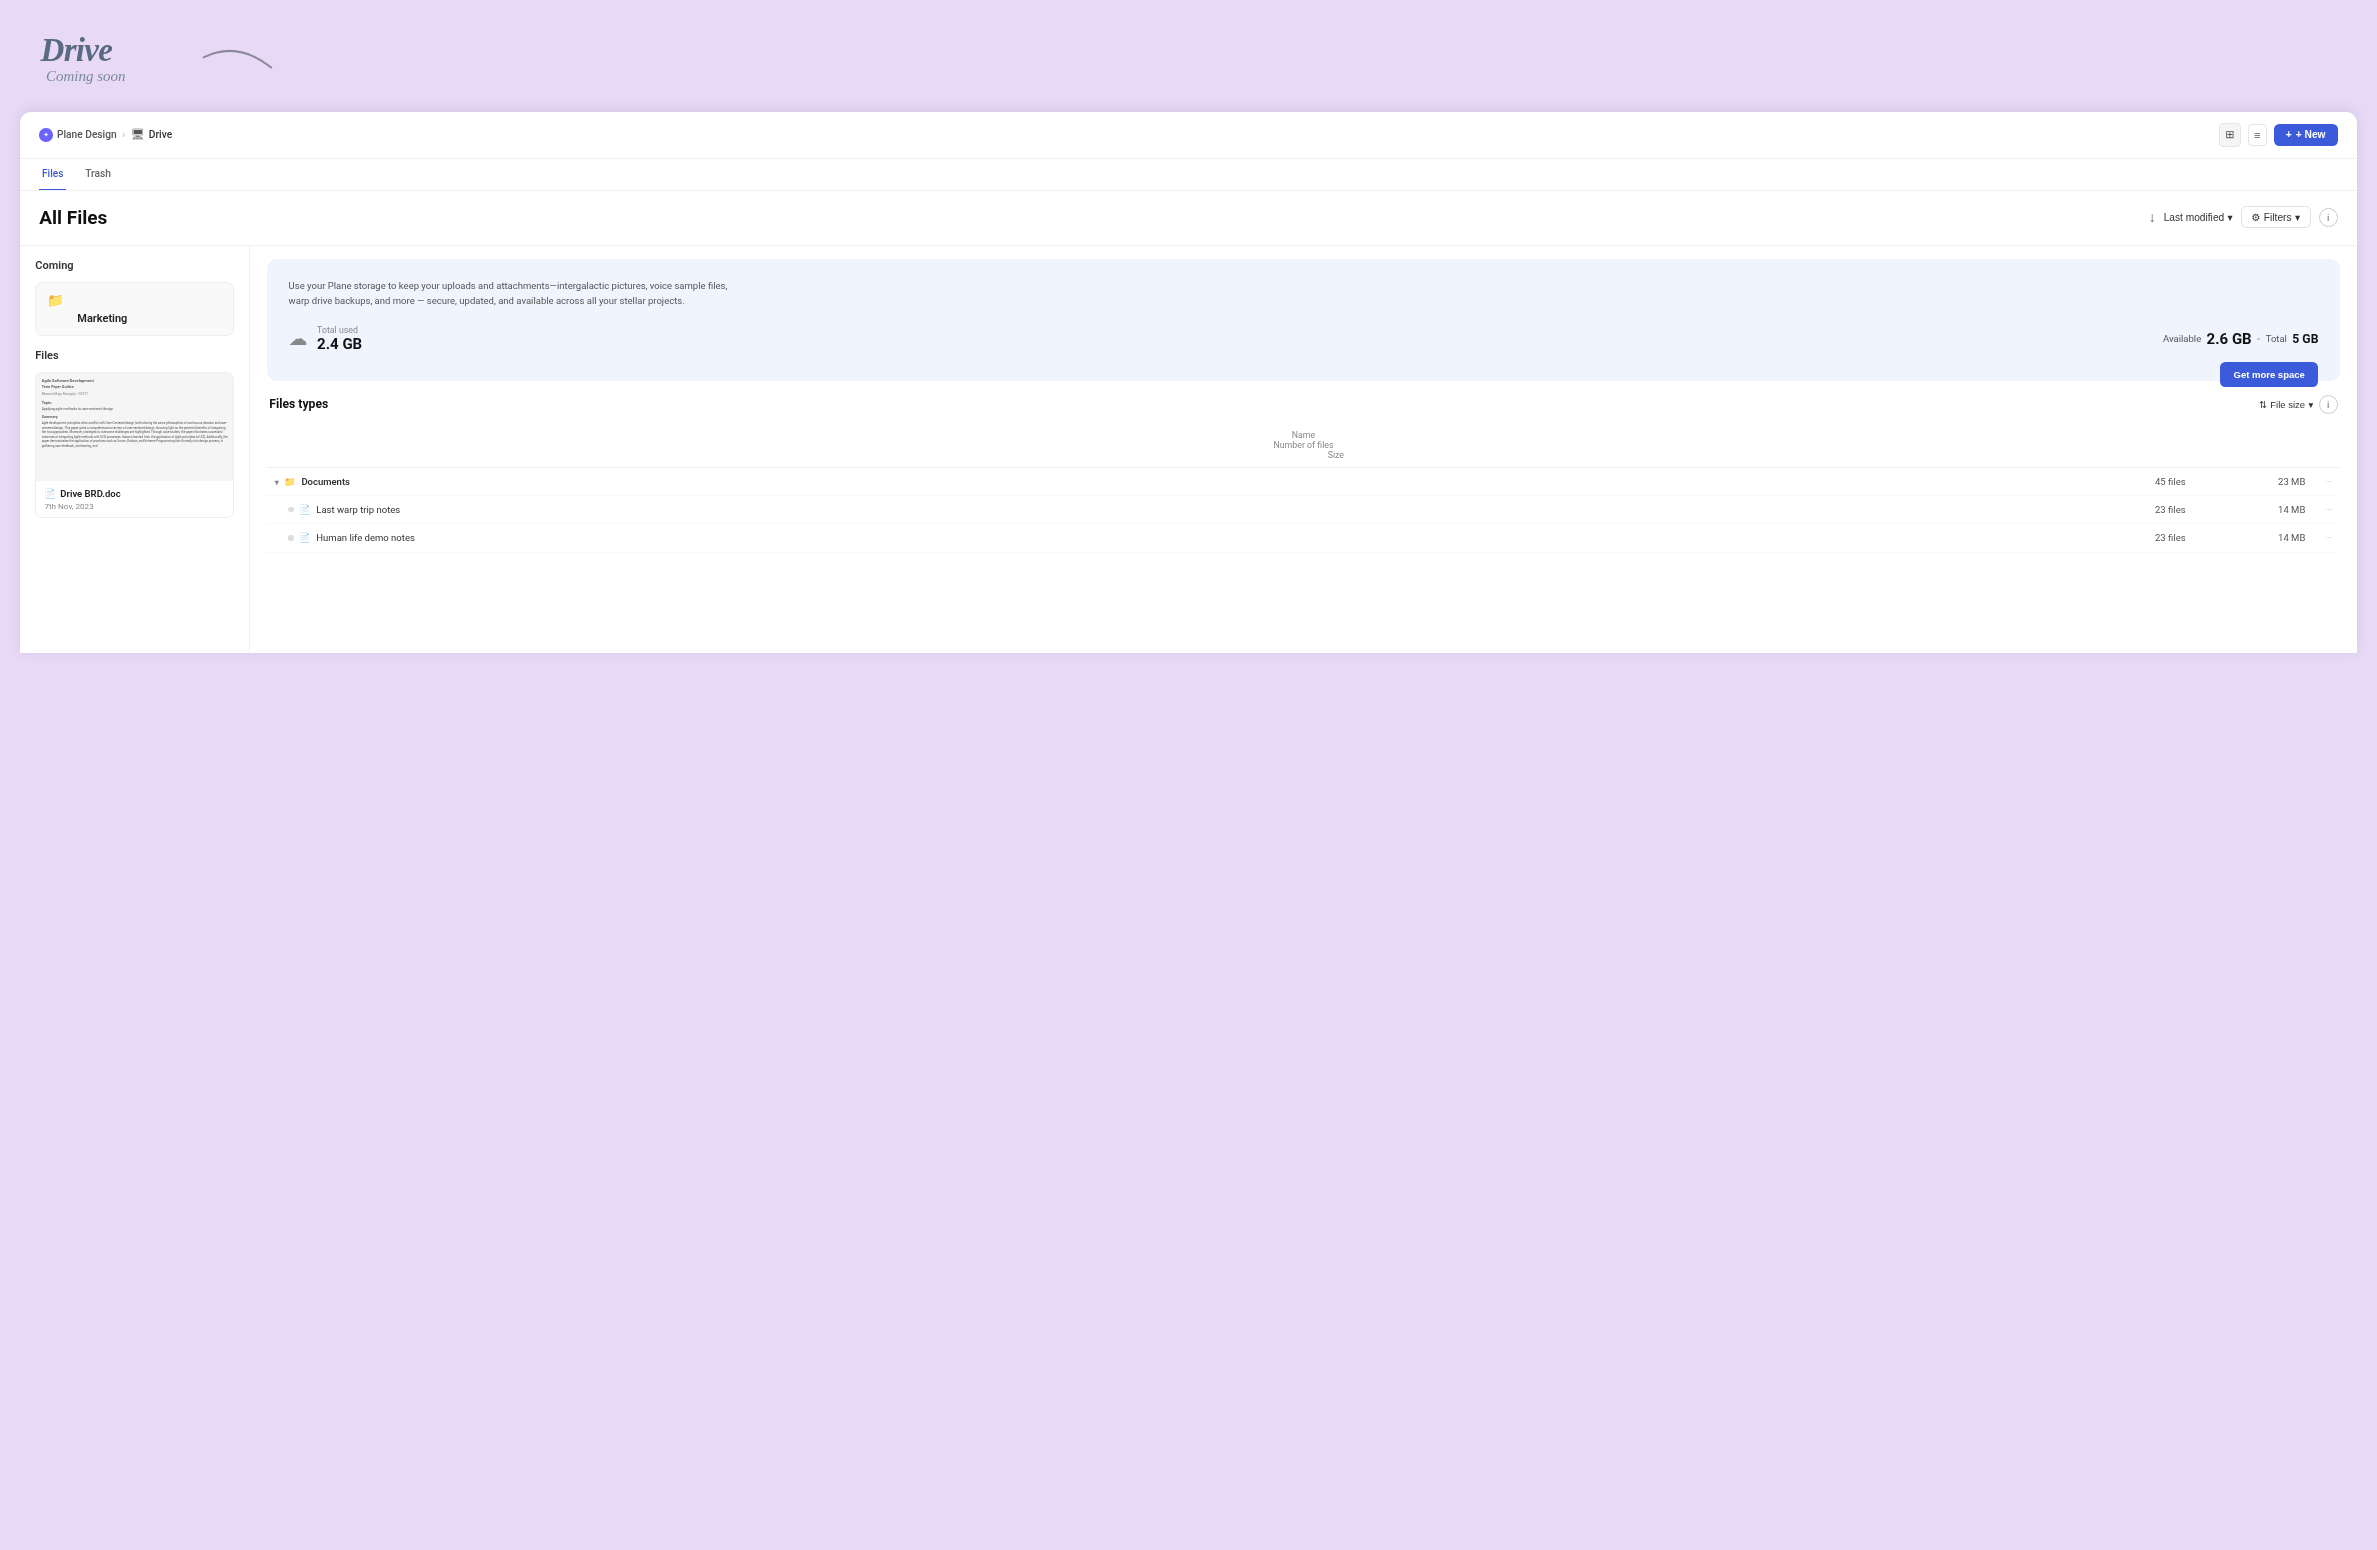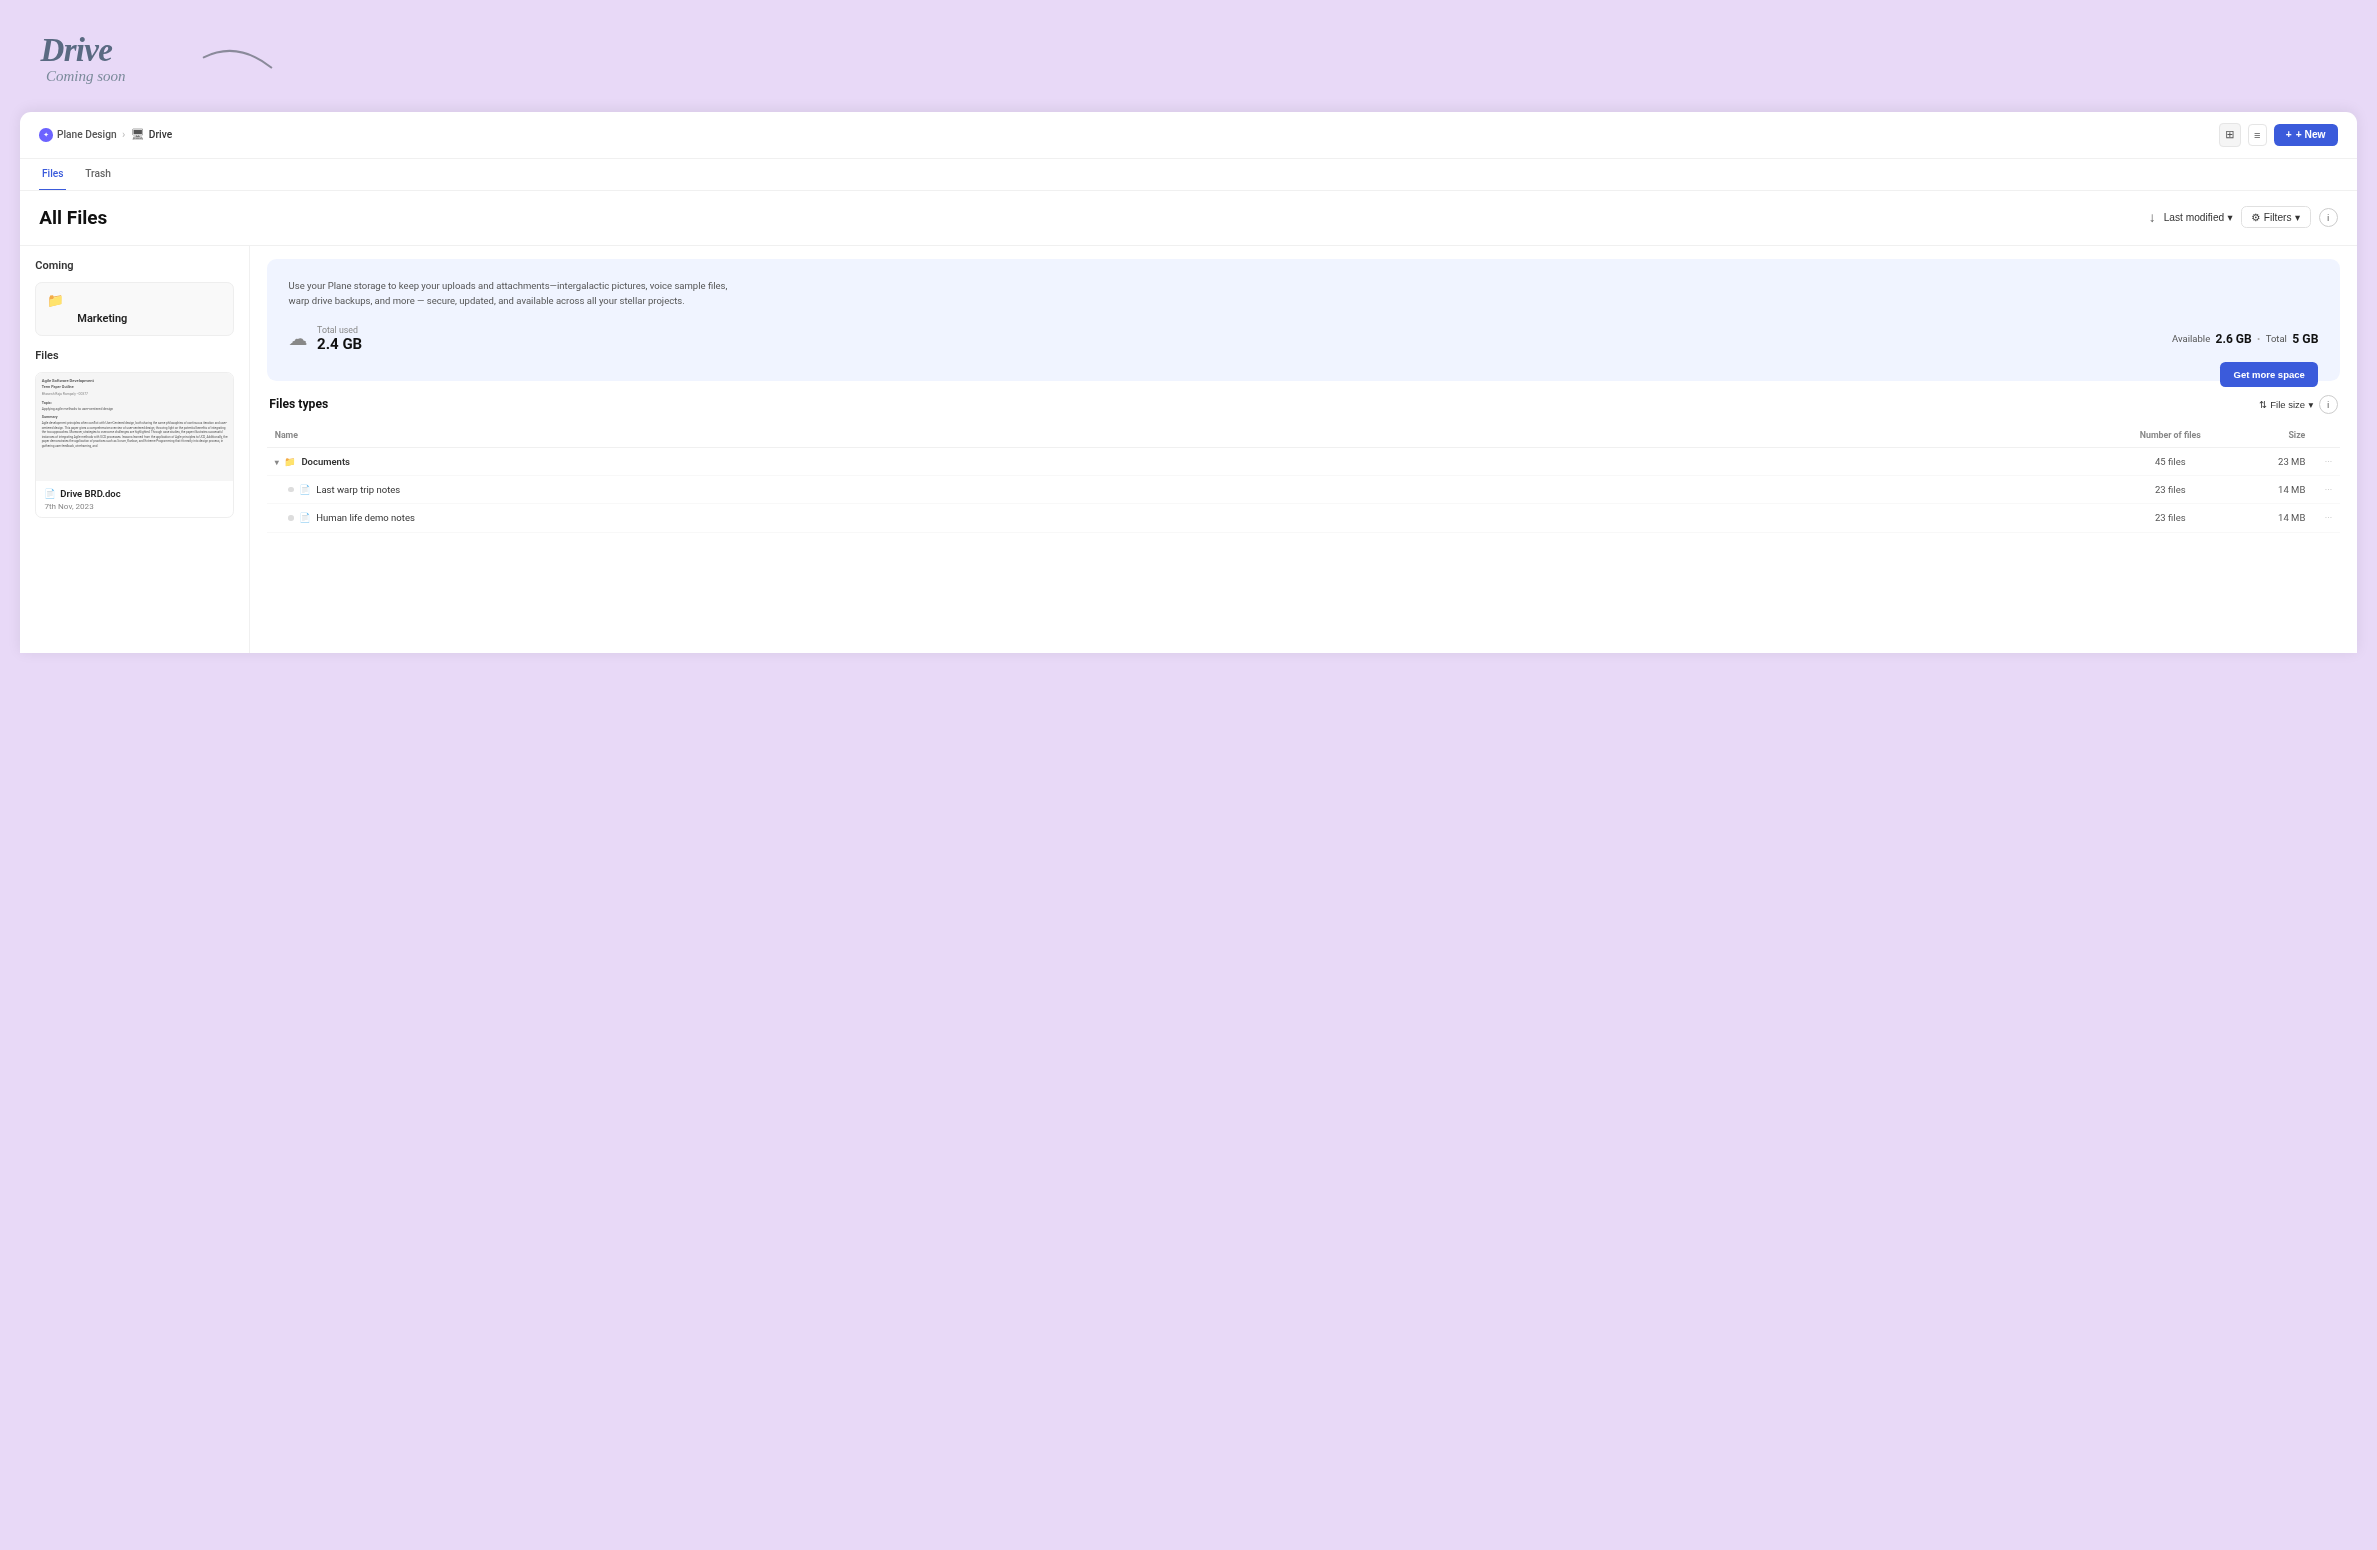--- a/index.html
+++ b/index.html
@@ -339,21 +339,21 @@
       font-size: 9.5px;
       color: #555;
       display: flex;
       align-items: center;
       gap: 5.4px;
     }
 
     .available-val {
       font-weight: 700;
       color: #111;
-      font-size: 12px;
+      font-size: 15px;
     }
 
     .total-val {
       font-weight: 700;
       color: #111;
       font-size: 12.2px;
     }
 
     .storage-bar {
       display: flex;
@@ -428,21 +428,22 @@
       font-weight: 500;
     }
 
     .table-header {
       display: flex;
       align-items: center;
       padding: 6.8px 8.1px;
       border-bottom: 0.7px solid #f0f0f0;
       font-size: 8.8px;
       color: #888;
-      font-weight: 700;
+      font-weight: 400;
+      flex-direction: column;
     }
 
     .col-name { flex: 1; }
     .col-files { width: 108px; text-align: center; }
     .col-size { width: 81px; text-align: right; }
     .col-actions { width: 27px; }
 
     .table-row {
       display: flex;
       align-items: center;

